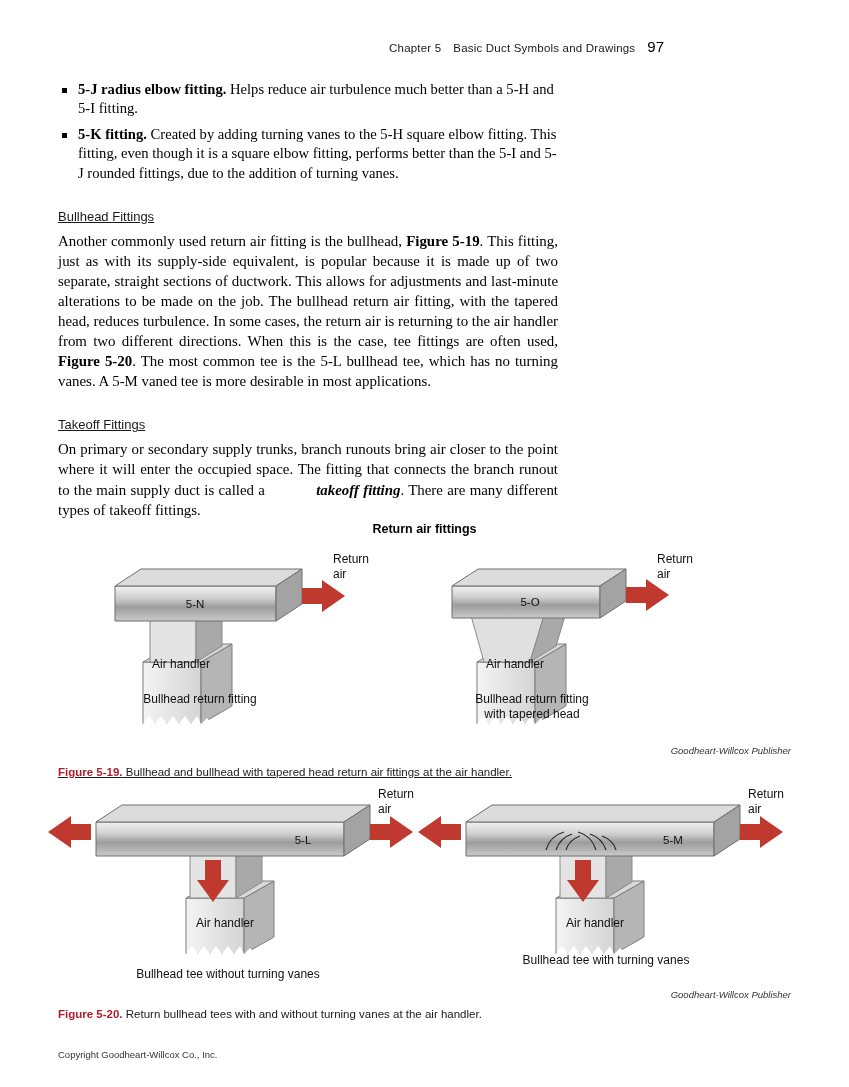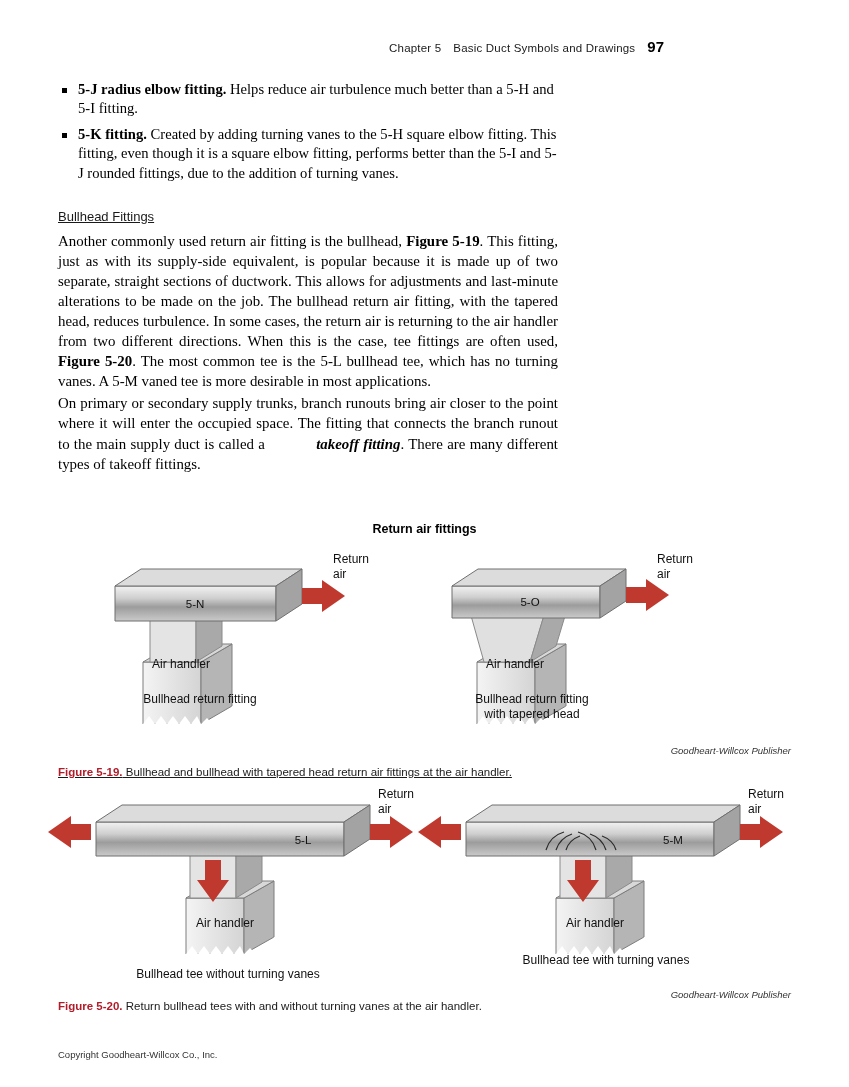--- a/index.html
+++ b/index.html
@@ -36,21 +36,21 @@
     color: #1a1a1a;
     letter-spacing: .2px;
   }
   .header .chapter-title {
     font-size: 11.5px;
     color: #1a1a1a;
     letter-spacing: .2px;
   }
   .header .page-number {
     font-size: 15px;
-    font-weight: bold;
+    font-weight: normal;
     color: #000;
   }
 
   
   .content {
     position: absolute;
     left: 58px;
     top: 72px;
     width: 500px;
   }
@@ -172,20 +172,21 @@
       <li>
         <span class="b-term">5-K fitting.</span><span> Created by adding turning vanes to the 5-H square elbow fitting. This fitting, even though it is a square elbow fitting, performs better than the 5-I and 5-J rounded fittings, due to the addition of turning vanes.</span>
       </li>
     </ul>
 
     <h3 class="sub">Bullhead Fittings</h3>
     <p class="para">
       <span>Another commonly used return air fitting is the bullhead, </span><span class="bold">Figure 5-19</span><span>. This fitting, just as with its supply-side equivalent, is popular because it is made up of two separate, straight sections of ductwork. This allows for adjustments and last-minute alterations to be made on the job. The bullhead return air fitting, with the tapered head, reduces turbulence. In some cases, the return air is returning to the air handler from two different directions. When this is the case, tee fittings are often used, </span><span class="bold">Figure 5-20</span><span>. The most common tee is the 5-L bullhead tee, which has no turning vanes. A 5-M vaned tee is more desirable in most applications.</span>
     </p>
 
+    <h3 class="sub">Takeoff Fittings</h3>
     <p class="para">
       <span>On primary or secondary supply trunks, branch runouts bring air closer to the point where it will enter the occupied space. The fitting that connects the branch runout to the main supply duct is called a </span><span class="bolditalic">takeoff fitting</span><span>. There are many different types of takeoff fittings.</span>
     </p>
   </div>
 
   <div class="fig-block" style="top:522px;">
     <div class="fig-title">Return air fittings</div>
 
     <svg width="849" height="205" viewBox="0 0 849 205" style="display:block;margin-top:10px;">
       <defs>
@@ -345,20 +346,20 @@
       <g>
         <polygon points="575,78 591,78 591,98 599,98 583,120 567,98 575,98" fill="#c0392f"></polygon>
       </g>
       <text class="svg-label" x="748" y="16" text-anchor="start">Return</text>
       <text class="svg-label" x="748" y="31" text-anchor="start">air</text>
       <text class="svg-label" x="566" y="145">Air handler</text>
       <text class="svg-label" x="606" y="182" text-anchor="middle">Bullhead tee with turning vanes</text>
     </svg>
 
     <div class="credit" style="padding-right:58px;margin-top:-8px;">Goodheart-Willcox Publisher</div>
-    <div class="caption" style="padding-left:58px;padding-right:58px;">
+    <div class="caption" style="padding-left:58px;padding-right:58px;margin-top:8px;">
       <span class="fignum">Figure 5-20.</span><span> Return bullhead tees with and without turning vanes at the air handler.</span>
     </div>
   </div>
 
   <div class="copyright">Copyright Goodheart-Willcox Co., Inc.</div>
 
 </div>
 
 </body></html>

